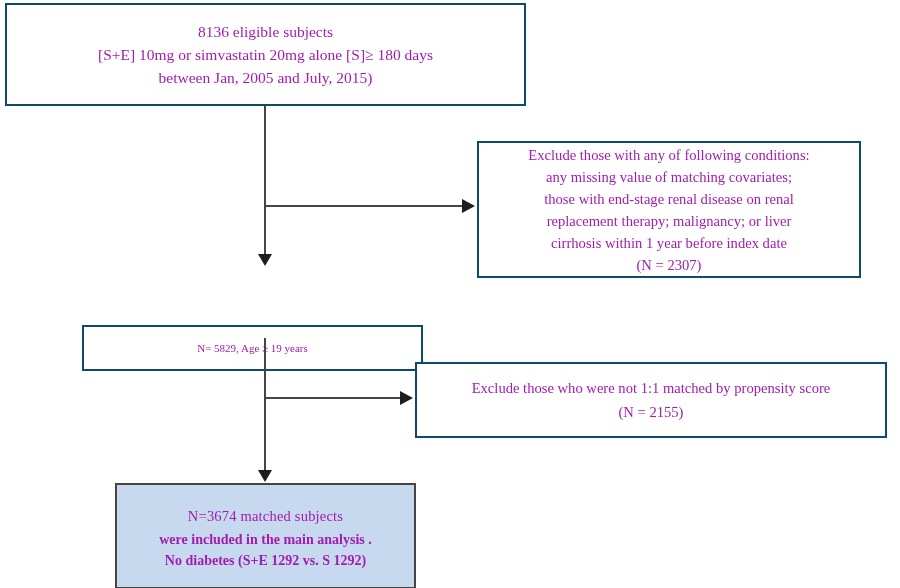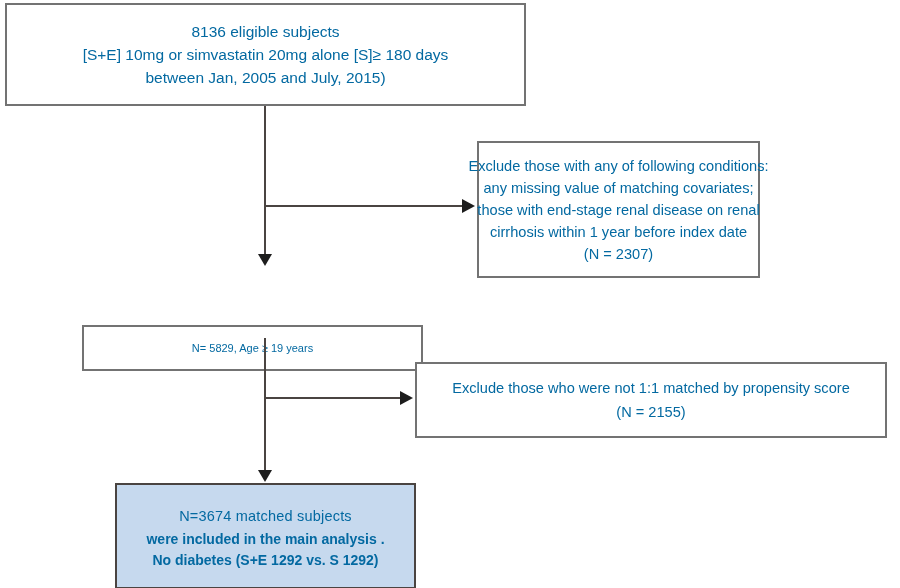--- a/index.html
+++ b/index.html
@@ -11,49 +11,50 @@
     position: relative;
     width: 900px;
     height: 588px;
     background: #ffffff;
     font-family: "Liberation Sans", sans-serif;
     overflow: hidden;
   }
   .box {
     position: absolute;
     box-sizing: border-box;
-    border: 2px solid #737373;
+    border: 2px solid #0c4a6e;
     background: #ffffff;
     display: flex;
     flex-direction: column;
     align-items: center;
     justify-content: center;
     text-align: center;
-    color: #0369a1;
+    color: #a21caf;
+    font-family: Liberation Serif, serif;
   }
   .box .line {
     display: block;
     white-space: nowrap;
   }
 
   
   #box-cohort {
     left: 5px;
     top: 3px;
     width: 521px;
     height: 103px;
     font-size: 15.5px;
     line-height: 23px;
   }
 
   
   #box-exclude-1 {
     left: 477px;
     top: 141px;
-    width: 283px;
+    width: 384px;
     height: 137px;
     font-size: 14.6px;
     line-height: 22px;
   }
 
   
   #box-eligible {
     left: 82px;
     top: 292px;
     width: 341px;
@@ -140,20 +141,21 @@
   <div class="vline" style="left:264px; top:106px; height:150px;"></div>
   <div class="arrow-down" style="left:258px; top:254px;"></div>
 
   <div class="hline" style="left:264px; top:205px; width:200px;"></div>
   <div class="arrow-right" style="left:462px; top:199px;"></div>
 
   <div class="box" id="box-exclude-1">
     <span class="line">Exclude those with any of following conditions:</span>
     <span class="line">any missing value of matching covariates;</span>
     <span class="line">those with end-stage renal disease on renal</span>
+    <span class="line">replacement therapy; malignancy; or liver</span>
     <span class="line">cirrhosis within 1 year before index date</span>
     <span class="line">(N = 2307)</span>
   </div>
 
   <div class="box" id="box-eligible">
     <span class="line">N= 5829, Age ≥ 19 years</span>
   </div>
 
   <div class="vline" style="left:264px; top:338px; height:134px;"></div>
   <div class="arrow-down" style="left:258px; top:470px;"></div>

